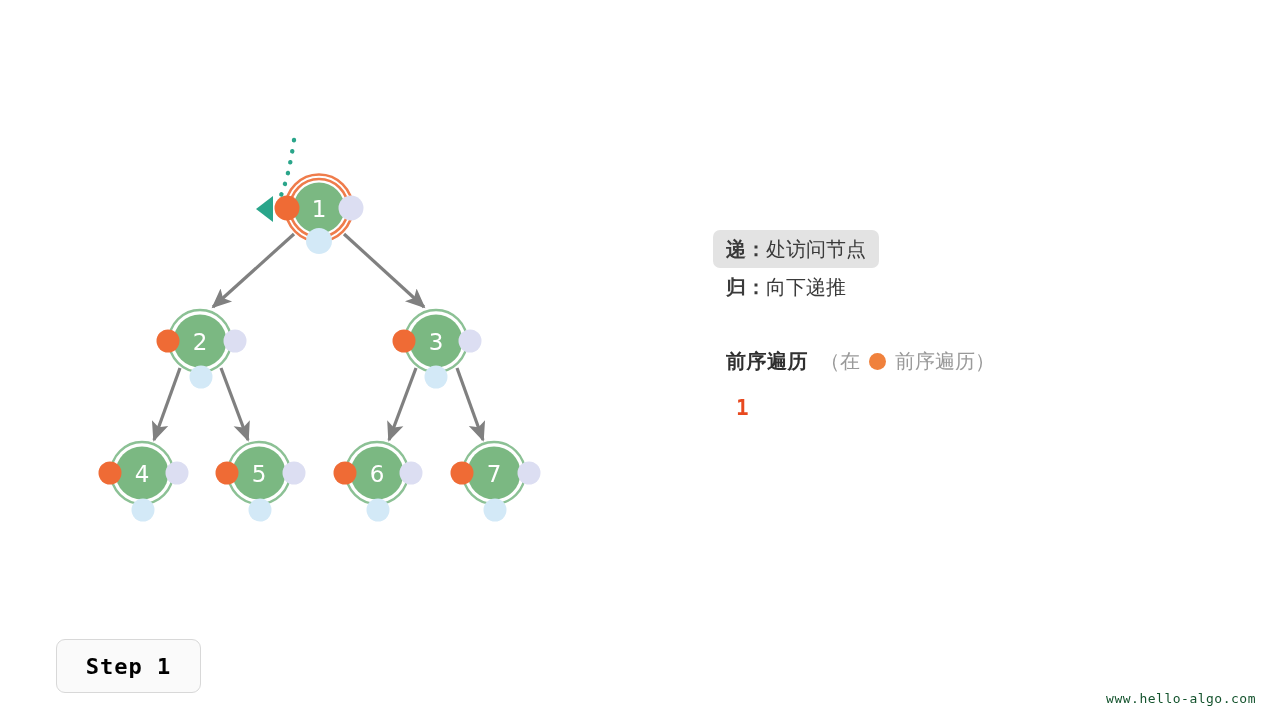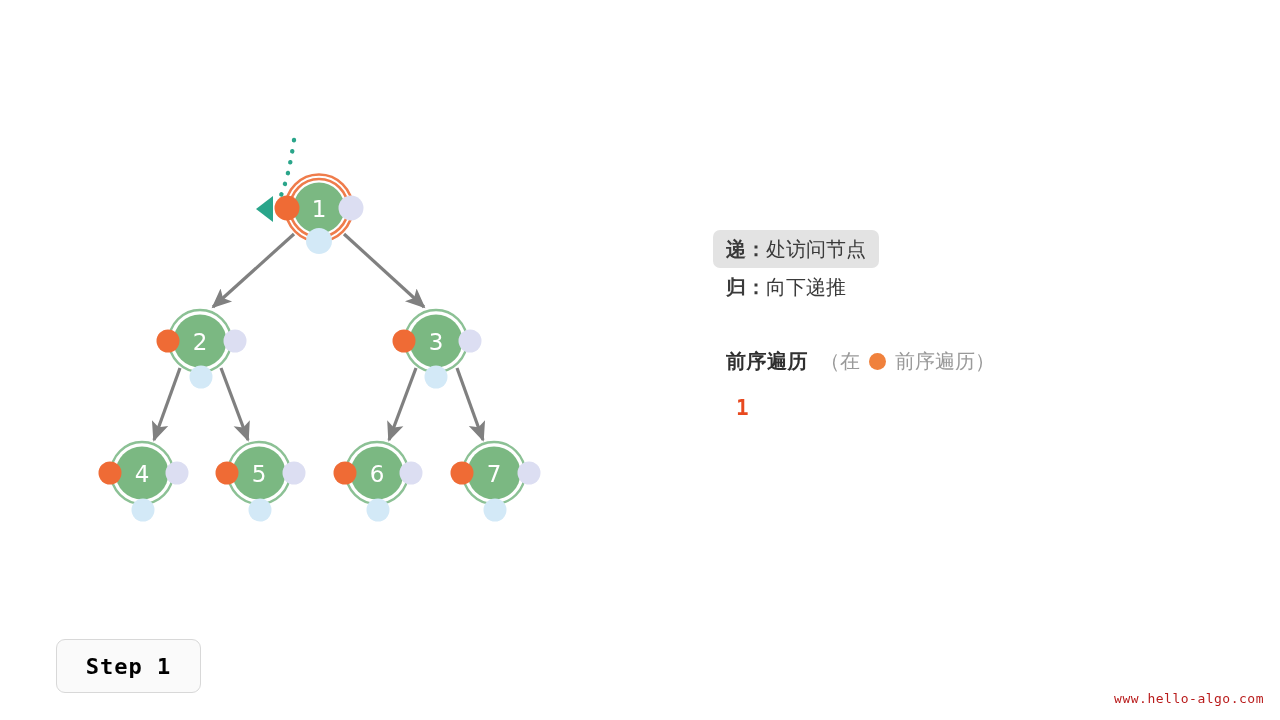--- a/index.html
+++ b/index.html
@@ -119,25 +119,25 @@
     font-size: 22px;
     font-weight: bold;
     color: #000000;
     letter-spacing: 1px;
     margin-left: 20px;
   }
 
   
   .watermark {
     position: absolute;
-    right: 16px;
+    right: 24px;
     bottom: 14px;
     font-family: "DejaVu Sans Mono", monospace;
     font-size: 13px;
-    color: #b91c1c;
+    color: #14532d;
     letter-spacing: 0.5px;
   }
 </style>
 </head>
 <body>
 
 <div id="stage">
 
   <svg class="tree" viewBox="0 0 1280 720">
     <defs>

